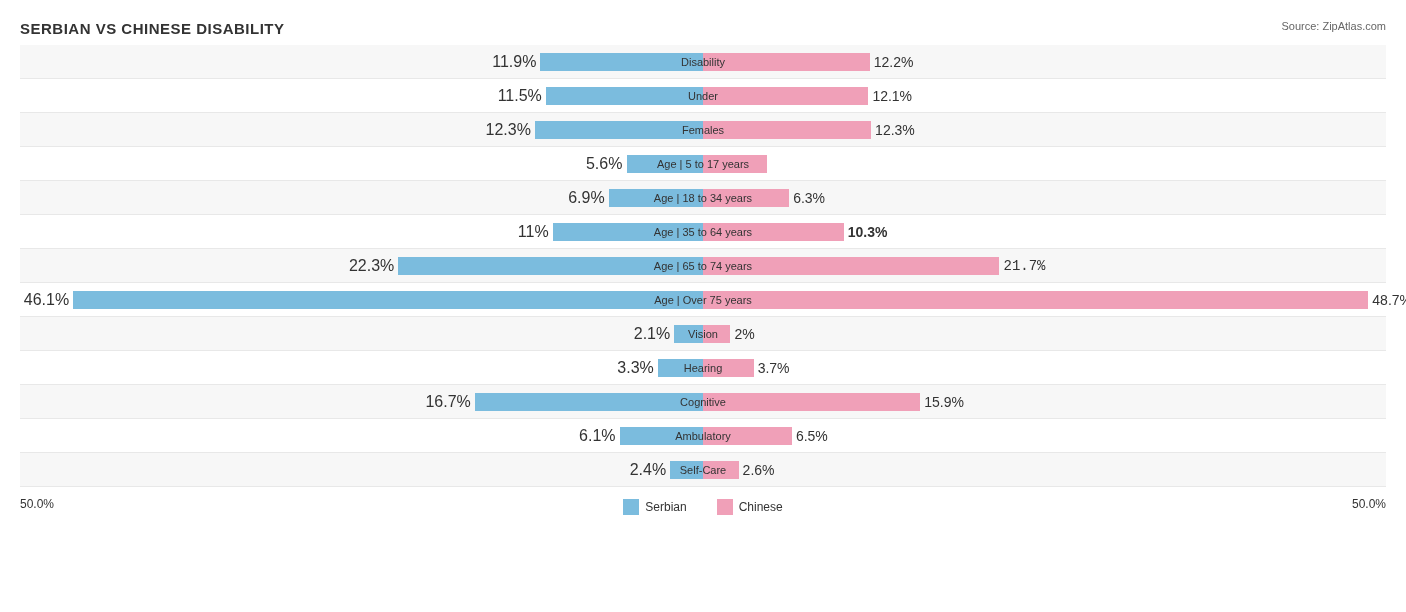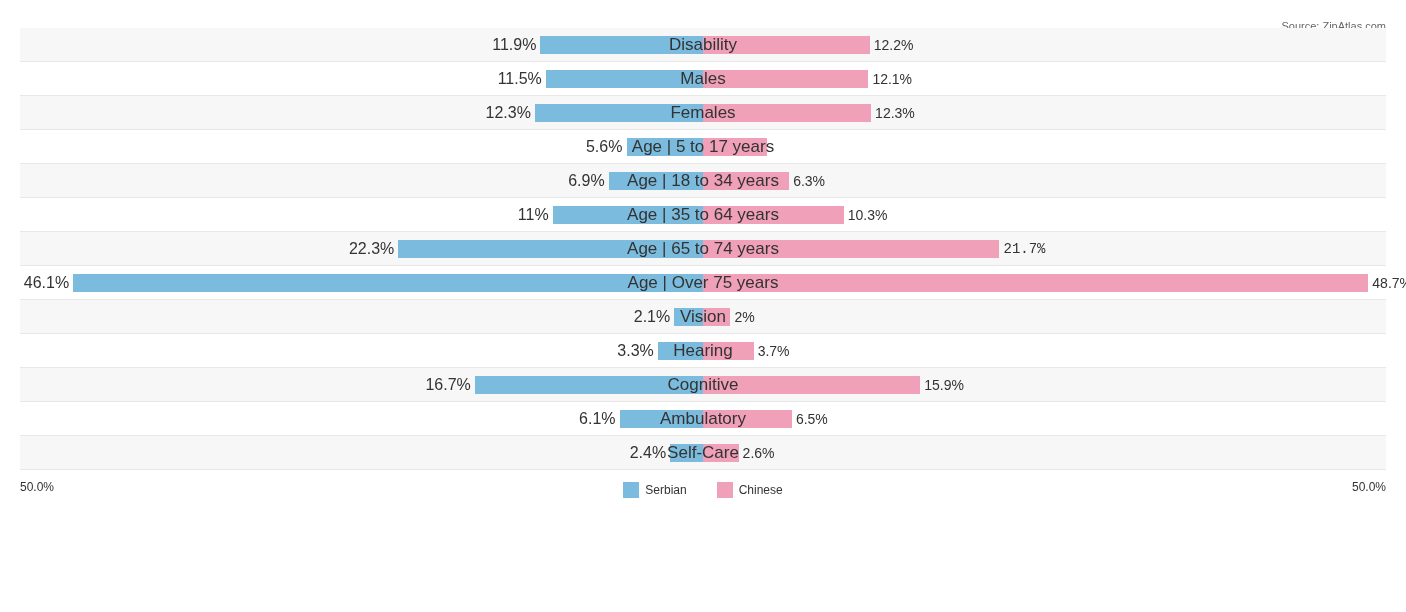--- a/index.html
+++ b/index.html
@@ -54,21 +54,21 @@
       height: 100%;
       position: relative;
     }
     
     
     
     .center-label {
       position: absolute;
       left: 50%;
       transform: translateX(-50%);
-      font-size: 17px;
+      font-size: 11px;
       color: #333;
       white-space: nowrap;
       z-index: 10;
       background: transparent;
       text-align: center;
     }
     .left-bar {
       position: absolute;
       right: 50%;
       height: 18px;
@@ -132,37 +132,38 @@
     }
     .legend-box {
       width: 16px;
       height: 16px;
     }
   </style>
 </head>
 <body>
 
 <div class="chart-container">
+  <div class="chart-title">SERBIAN VS CHINESE DISABILITY</div>
   <div class="source-text">Source: ZipAtlas.com</div>
 
   <div class="chart-area" id="chart-area">
   <div class="bar-row">
         <div class="bar-section">
           <div class="left-bar" style="width: 11.9%;"></div>
           <div class="right-bar" style="width: 12.2%;"></div>
           <div class="center-label">Disability</div>
           <div class="left-value" style="right: 62.2%; transform: translateY(-50%);">11.9%</div>
           <div class="right-value" style="left: 62.5%; transform: translateY(-50%);">12.2%</div>
         </div>
       </div>
       <div class="bar-row">
         <div class="bar-section">
           <div class="left-bar" style="width: 11.5%;"></div>
           <div class="right-bar" style="width: 12.1%;"></div>
-          <div class="center-label">Males</div>
+          <div class="center-label">Under</div>
           <div class="left-value" style="right: 61.8%; transform: translateY(-50%);">11.5%</div>
           <div class="right-value" style="left: 62.4%; transform: translateY(-50%);">12.1%</div>
         </div>
       </div>
       <div class="bar-row">
         <div class="bar-section">
           <div class="left-bar" style="width: 12.3%;"></div>
           <div class="right-bar" style="width: 12.3%;"></div>
           <div class="center-label">Females</div>
           <div class="left-value" style="right: 62.6%; transform: translateY(-50%);">12.3%</div>
@@ -186,21 +187,21 @@
           <div class="left-value" style="right: 57.2%; transform: translateY(-50%); text-align: center;">6.9%</div>
           <div class="right-value" style="left: 56.6%; transform: translateY(-50%);">6.3%</div>
         </div>
       </div>
       <div class="bar-row">
         <div class="bar-section">
           <div class="left-bar" style="width: 11%;"></div>
           <div class="right-bar" style="width: 10.3%;"></div>
           <div class="center-label">Age | 35 to 64 years</div>
           <div class="left-value" style="right: 61.3%; transform: translateY(-50%);">11%</div>
-          <div class="right-value" style="left: 60.6%; transform: translateY(-50%);">10.3%</div>
+          <div class="right-value" style="left: 60.6%; transform: translateY(-50%); font-weight: bold;">10.3%</div>
         </div>
       </div>
       <div class="bar-row">
         <div class="bar-section">
           <div class="left-bar" style="width: 22.3%;"></div>
           <div class="right-bar" style="width: 21.7%;"></div>
           <div class="center-label">Age | 65 to 74 years</div>
           <div class="left-value" style="right: 72.6%; transform: translateY(-50%);">22.3%</div>
           <div class="right-value" style="left: 72%; transform: translateY(-50%); font-family: Liberation Mono, monospace;">21.7%</div>
         </div>

